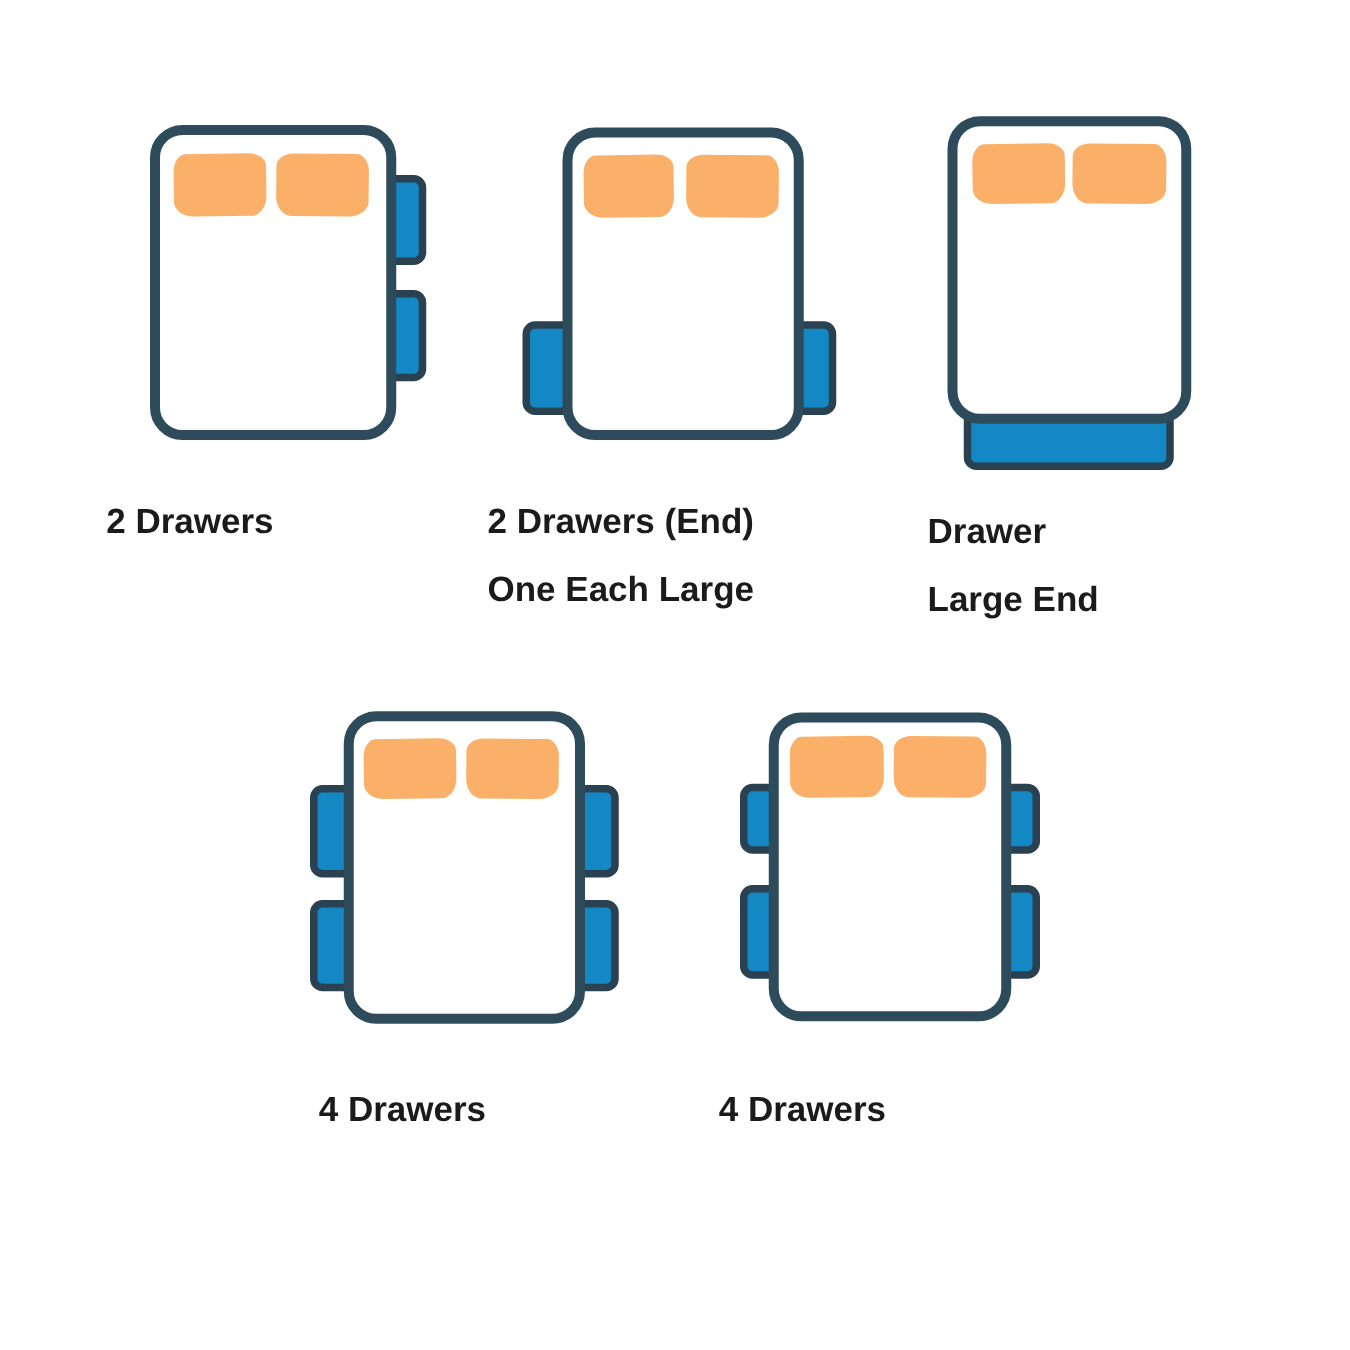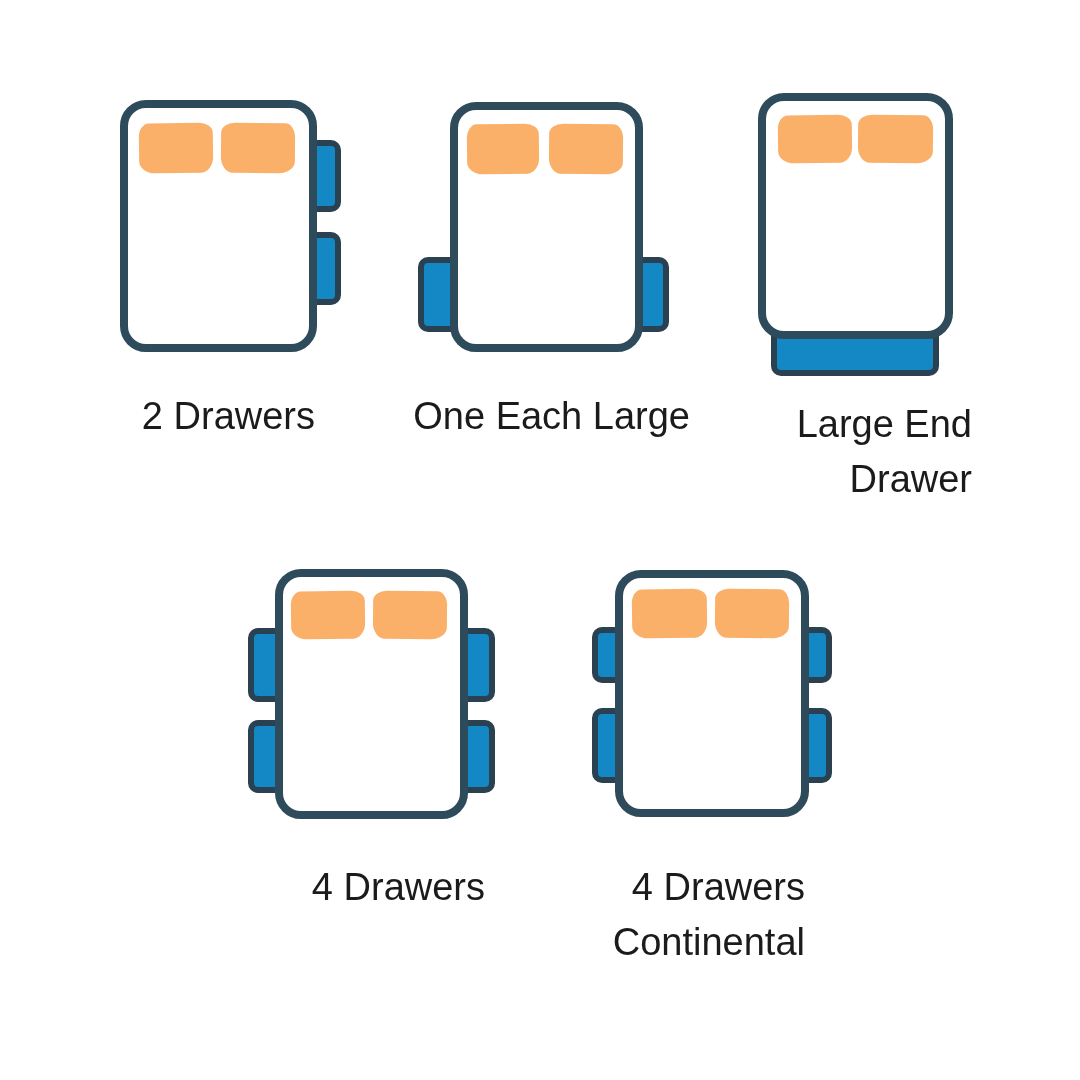--- a/index.html
+++ b/index.html
@@ -39,25 +39,25 @@
     position: absolute;
     background: var(--drawer-fill, #1488C4);
     border: 6px solid var(--drawer-outline, #2A4151);
     border-radius: 10px;
     z-index: 1;
     box-sizing: border-box;
   }
 
   .figure-label {
     position: absolute;
-    text-align: right;
+    text-align: left;
     color: var(--label-text, #1B1B1B);
-    font-size: 38px;
+    font-size: 28px;
     line-height: 55px;
-    font-weight: 400;
+    font-weight: 700;
     z-index: 4;
     white-space: nowrap;
   }
 </style>
 </head>
 <body>
 
 <div class="canvas">
 
   <div class="figure" style="left:120px; top:100px; width:197px; height:252px;">
@@ -72,32 +72,33 @@
   </div>
 
   <div class="figure" style="left:450px; top:102px; width:193px; height:250px;">
     <div class="drawer" style="left:-32px; top:155px; width:60px; height:75px;"></div>
     <div class="drawer" style="left:159px; top:155px; width:60px; height:75px;"></div>
     <div class="bed-body"></div>
     <div class="pillow tilt-a" style="left:17px; top:22px; width:72px; height:50px;"></div>
     <div class="pillow tilt-b" style="left:99px; top:22px; width:74px; height:50px;"></div>
   </div>
   <div class="figure-label" style="left:390px; top:389px; width:300px;">
+    <div>2 Drawers (End)</div>
     <div>One Each Large</div>
   </div>
 
   <div class="figure" style="left:758px; top:93px; width:195px; height:246px;">
     <div class="drawer" style="left:13px; top:210px; width:168px; height:73px;"></div>
     <div class="bed-body"></div>
     <div class="pillow tilt-a" style="left:20px;  top:22px; width:74px; height:48px;"></div>
     <div class="pillow tilt-b" style="left:100px; top:22px; width:75px; height:48px;"></div>
   </div>
   <div class="figure-label" style="left:742px; top:397px; width:230px;">
+    <div>Drawer</div>
     <div>Large End</div>
-    <div>Drawer</div>
   </div>
 
   <div class="figure" style="left:275px; top:569px; width:193px; height:250px;">
     <div class="drawer" style="left:-27px; top:59px;  width:55px; height:74px;"></div>
     <div class="drawer" style="left:-27px; top:151px; width:55px; height:73px;"></div>
     <div class="drawer" style="left:165px; top:59px;  width:55px; height:74px;"></div>
     <div class="drawer" style="left:165px; top:151px; width:55px; height:73px;"></div>
     <div class="bed-body"></div>
     <div class="pillow tilt-a" style="left:16px; top:22px; width:74px; height:48px;"></div>
     <div class="pillow tilt-b" style="left:98px; top:22px; width:74px; height:48px;"></div>
@@ -110,16 +111,15 @@
     <div class="drawer" style="left:-23px; top:57px;  width:50px; height:56px;"></div>
     <div class="drawer" style="left:-23px; top:138px; width:50px; height:75px;"></div>
     <div class="drawer" style="left:167px; top:57px;  width:50px; height:56px;"></div>
     <div class="drawer" style="left:167px; top:138px; width:50px; height:75px;"></div>
     <div class="bed-body"></div>
     <div class="pillow tilt-a" style="left:17px;  top:19px; width:75px; height:49px;"></div>
     <div class="pillow tilt-b" style="left:100px; top:19px; width:74px; height:49px;"></div>
   </div>
   <div class="figure-label" style="left:575px; top:860px; width:230px;">
     <div>4 Drawers</div>
-    <div>Continental</div>
   </div>
 
 </div>
 
 </body></html>

